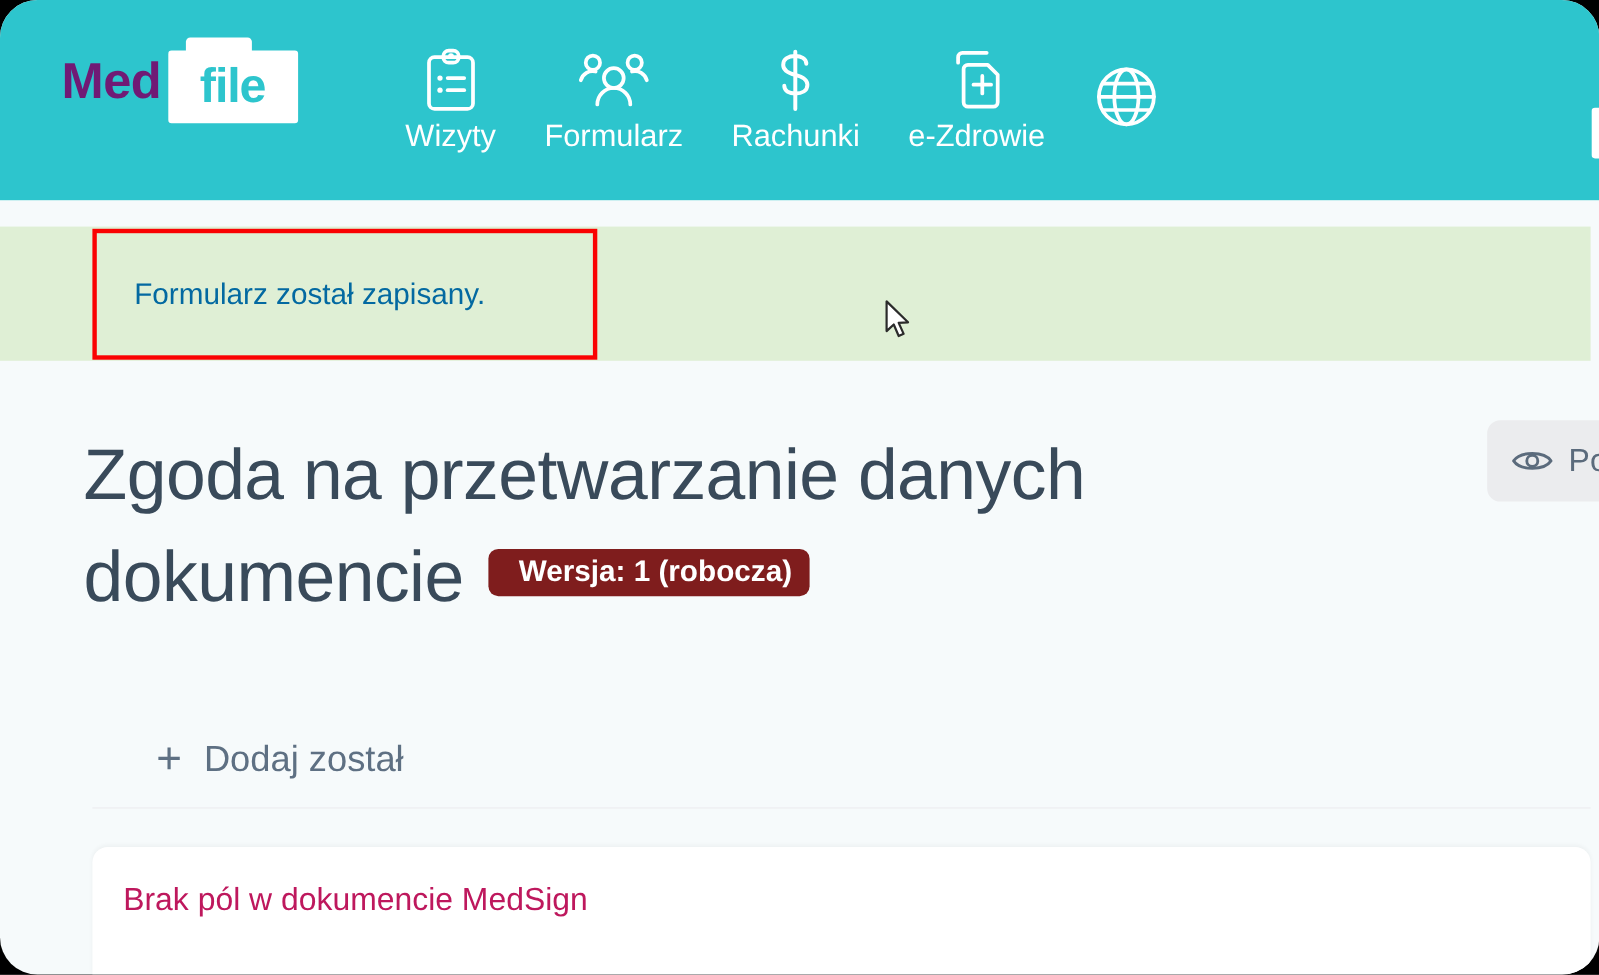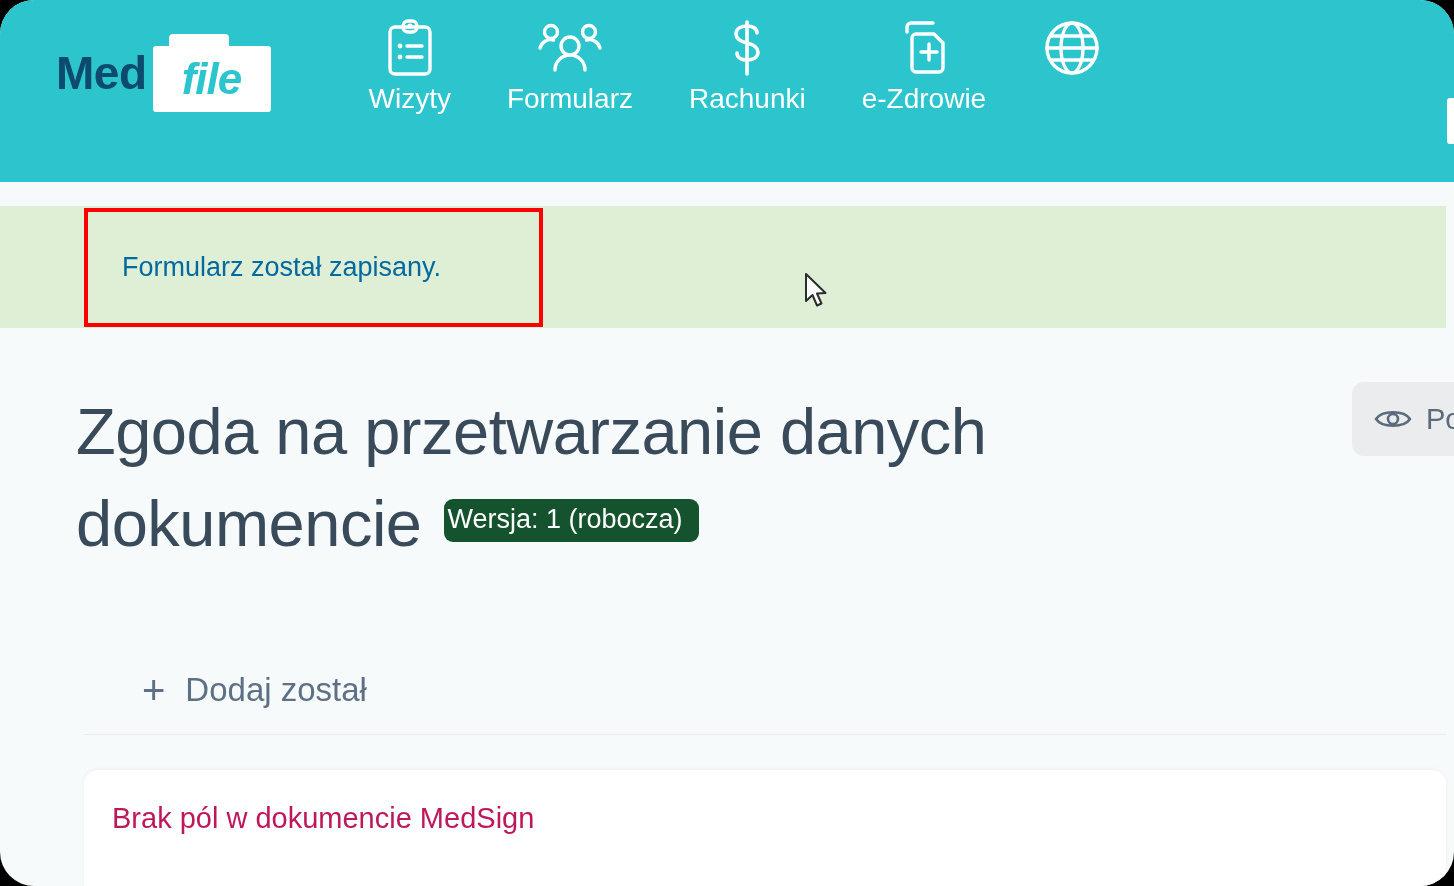--- a/index.html
+++ b/index.html
@@ -38,21 +38,21 @@
     padding-left: 56px;
   }
   .logo {
     display: flex;
     align-items: center;
     height: 182px;
     margin-right: 76px;
     margin-top: -18px;
   }
   .logo-med {
-    color: #0c4a6e;
+    color: #701a75;
     font-size: 46px;
     font-weight: bold;
     letter-spacing: -0.5px;
     line-height: 1;
   }
   .logo-folder {
     position: relative;
     width: 118px;
     height: 78px;
     margin-left: 6px;
@@ -74,31 +74,29 @@
   .logo-file {
     position: absolute;
     left: 0; top: 12px;
     width: 118px; height: 66px;
     display: flex;
     align-items: center;
     justify-content: center;
     color: #2dc5cd;
     font-size: 44px;
     font-weight: bold;
-    font-style: italic;
     letter-spacing: -1px;
     text-align: right;
   }
 
   .nav-items {
     display: flex;
-    align-items: flex-start;
+    align-items: center;
     height: 182px;
-    padding-top: 18px;
-    gap: 12px;
+    gap: 0px;
   }
   .nav-item {
     display: flex;
     flex-direction: column;
     align-items: center;
     justify-content: flex-start;
     color: #ffffff;
     padding: 0 22px;
     cursor: pointer;
     min-width: 60px;
@@ -171,26 +169,26 @@
     width: 1130px;
     font-size: 65px;
     font-weight: 300;
     color: #394a5a;
     line-height: 1.42;
     letter-spacing: -0.5px;
   }
   .version-badge {
     display: inline-block;
     vertical-align: 18px;
-    background: #14532d;
+    background: #7f1d1d;
     color: #ffffff;
     font-size: 27px;
-    font-weight: normal;
+    font-weight: bold;
     border-radius: 9px;
-    padding: 5px 16px 7px 4px;
+    padding: 5px 16px 7px 28px;
     margin-left: 22px;
     line-height: 1.15;
     letter-spacing: 0px;
   }
   .preview-button {
     position: absolute;
     left: 1352px; top: 382px;
     height: 74px;
     background: #ebecee;
     border: none;

